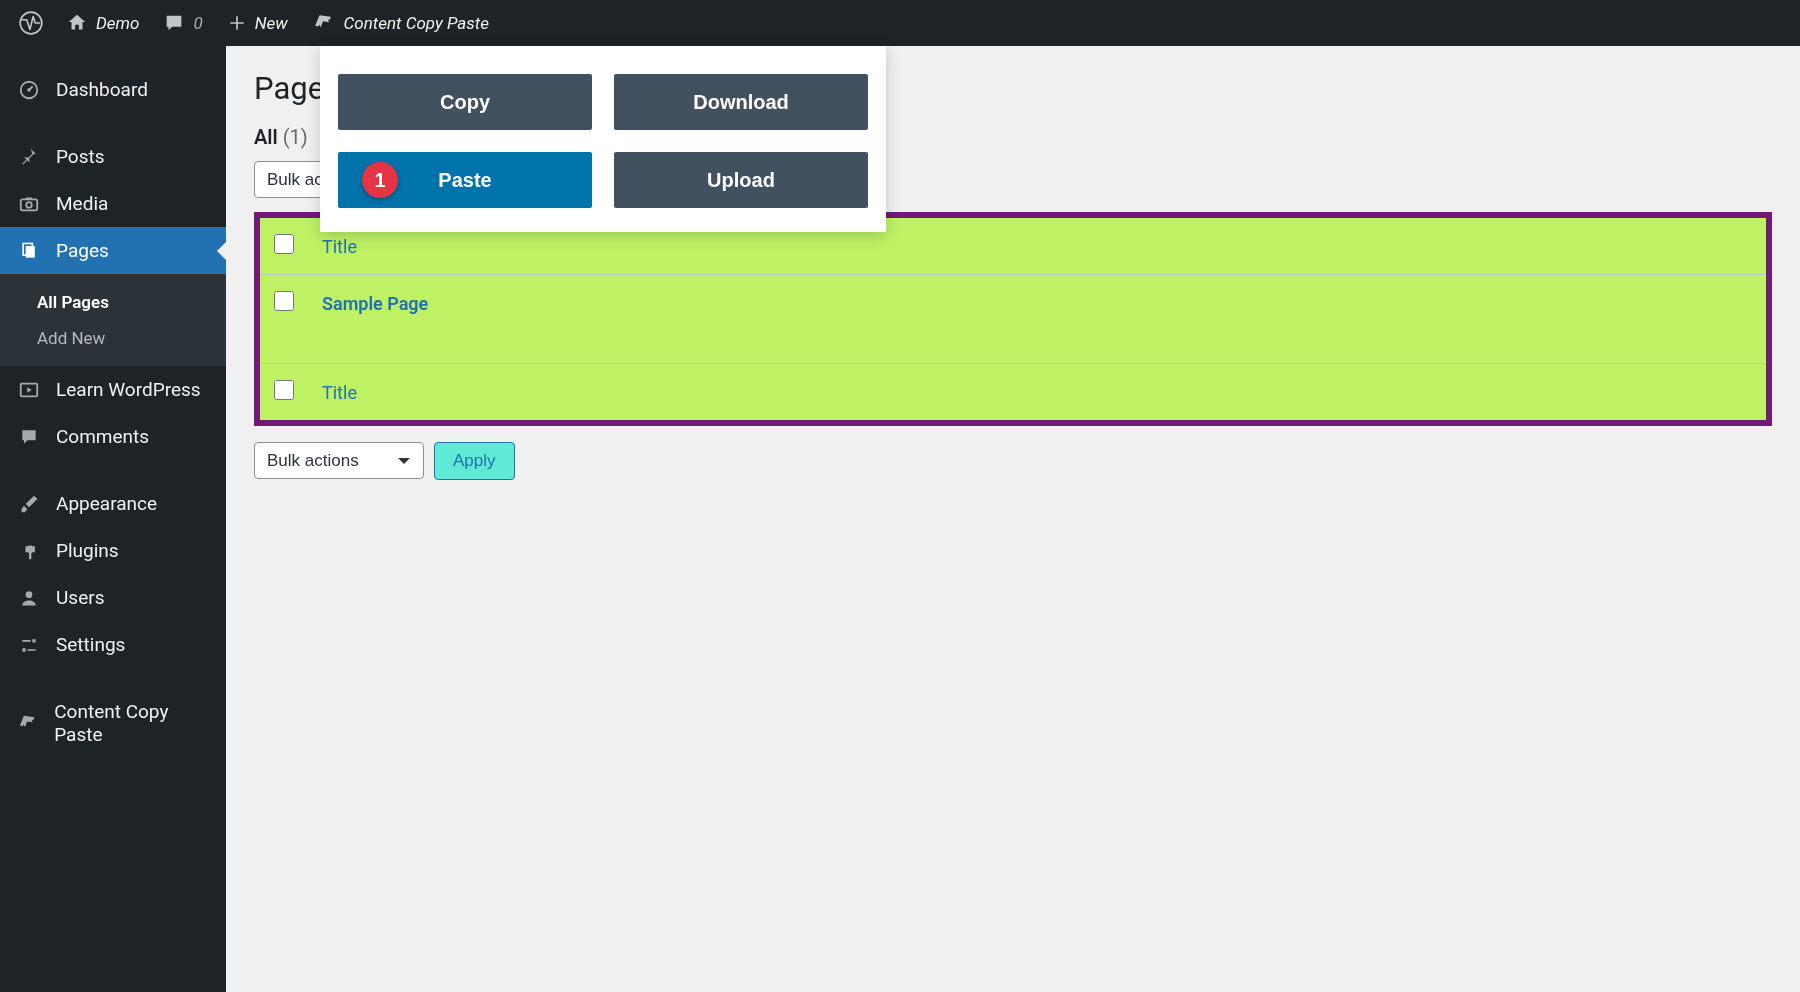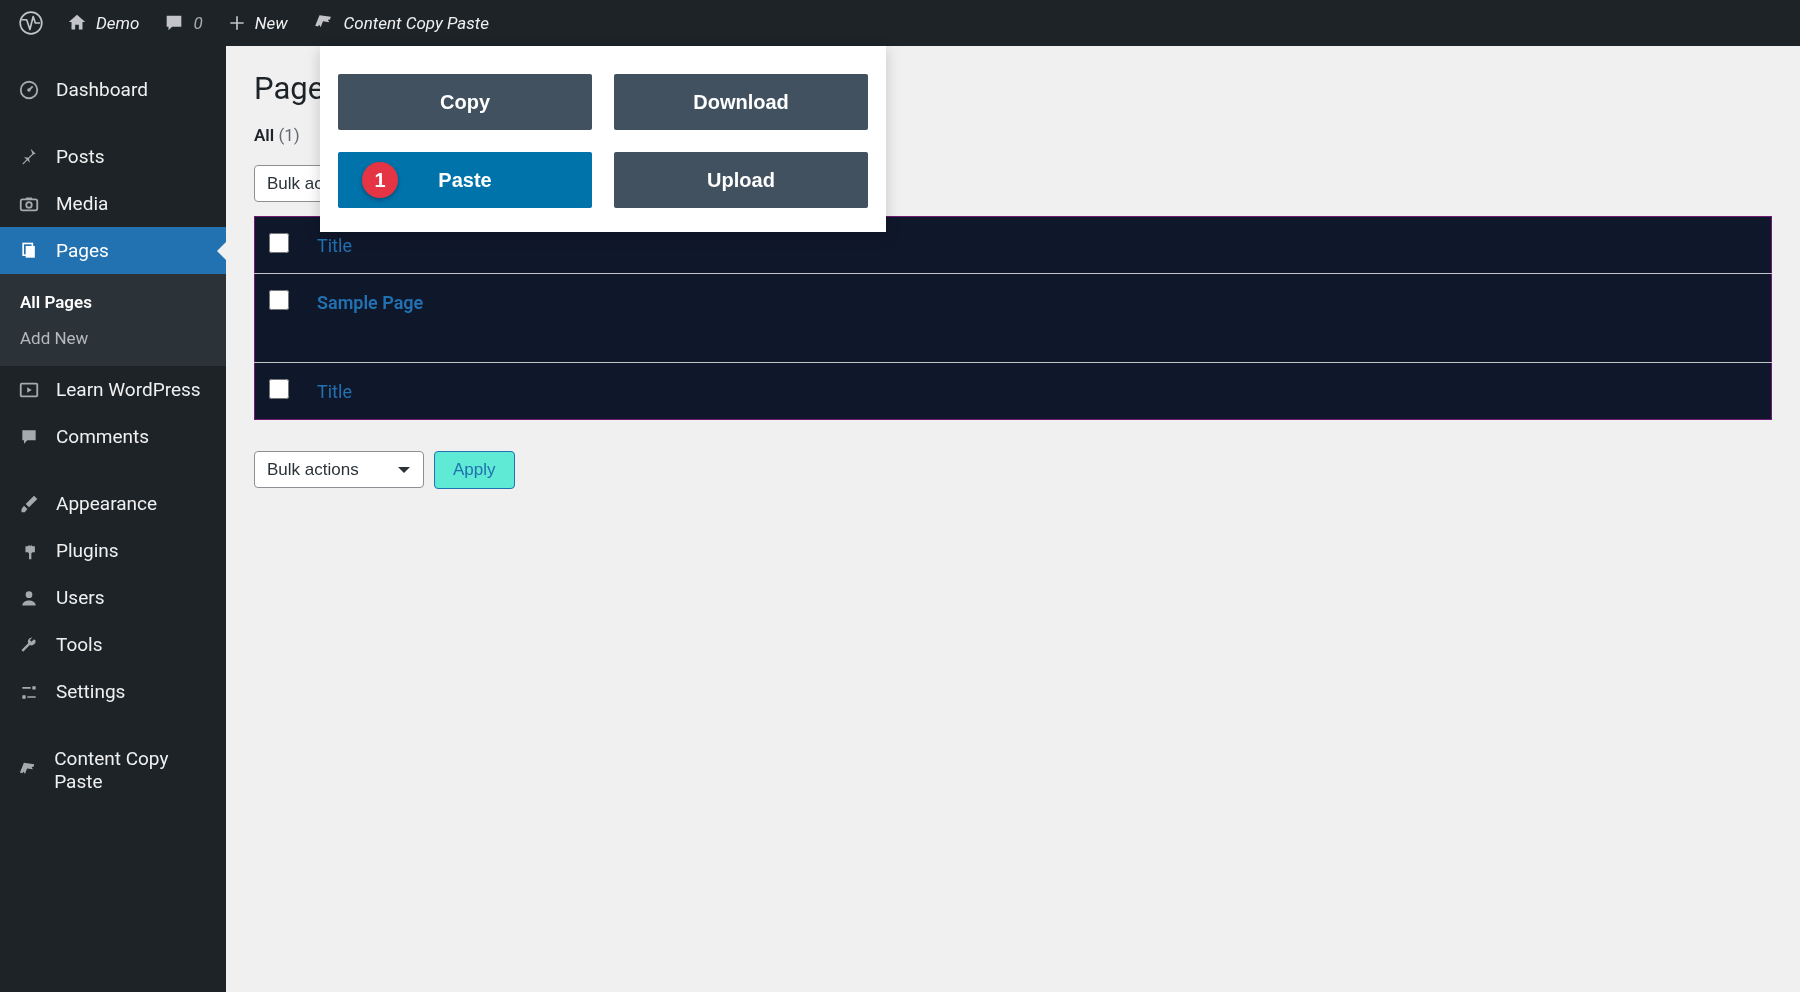--- a/index.html
+++ b/index.html
@@ -13,38 +13,38 @@
 .adminbar .count { color: #a7aaad; font-weight: 400; }
 
 
 .sidebar { position: fixed; top: 46px; left: 0; bottom: 0; width: 226px; background: #1d2327; color: #f0f0f1; padding-top: 20px; }
 .menu-item { display: flex; align-items: center; gap: 14px; padding: 12px 16px; font-size: 19px; color: #f0f0f1; cursor: pointer; }
 .menu-item .ic { width: 26px; display: inline-flex; justify-content: center; color: #a7aaad; }
 .menu-item.current { background: #2271b1; color: #fff; position: relative; }
 .menu-item.current .ic { color: #fff; }
 .menu-item.current::after { content: ""; position: absolute; right: -1px; top: 50%; transform: translateY(-50%); border: 10px solid transparent; border-right-color: #f0f0f1; }
 .submenu { background: #2c3338; padding: 10px 0; }
-.submenu-item { padding: 8px 20px; font-size: 17px; color: #b4b9be; cursor: pointer; }
+.submenu-item { padding: 8px 37px; font-size: 17px; color: #b4b9be; cursor: pointer; }
 .submenu-item.current { color: #fff; font-weight: 600; }
 .menu-sep { height: 20px; }
 
 
 .main { margin-left: 226px; margin-top: 46px; padding: 24px 28px; position: relative; }
 .page-title { font-size: 31px; font-weight: 400; color: #1d2327; }
-.filter-row { margin: 18px 0 20px; font-size: 17px; }
+.filter-row { margin: 18px 0 12px; font-size: 20px; }
 .filter-row .all { font-weight: 600; color: #1d2327; }
 .filter-row .cnt { color: #646970; }
 
 .select-wrap { display: inline-block; position: relative; margin-bottom: 14px; }
 .select-wrap select { appearance: none; background: #fff; border: 1px solid #8c8f94; border-radius: 4px; padding: 8px 40px 8px 12px; font-size: 17px; color: #2c3338; min-width: 170px; cursor: pointer; }
 .select-wrap::after { content: ""; position: absolute; right: 14px; top: 50%; transform: translateY(-50%); border: 6px solid transparent; border-top-color: #2c3338; margin-top: 3px; pointer-events: none; }
 
 .apply-btn { background: #5eead4; border: 1px solid #2271b1; color: #2271b1; border-radius: 4px; padding: 8px 18px; font-size: 17px; cursor: pointer; margin-left: 6px; }
 
-.wp-table { width: 100%; border: 1px solid #701a75; border-collapse: collapse; background: #0f172a; margin-bottom: 31px; }
+.wp-table { width: 100%; border: 6px solid #701a75; border-collapse: collapse; background: #bef264; margin-bottom: 16px; }
 .wp-table th, .wp-table td { text-align: left; padding: 16px 14px; border-bottom: 1px solid #c3c4c7; vertical-align: middle; }
 .wp-table th.cb, .wp-table td.cb { width: 44px; text-align: center; }
 .wp-table th a, .wp-table td a { color: #2271b1; text-decoration: none; font-size: 18px; }
 .wp-table th a { font-weight: 400; }
 .wp-table td a { font-weight: 600; }
 .wp-table input[type=checkbox] { width: 20px; height: 20px; border: 1px solid #8c8f94; border-radius: 4px; }
 .wp-table tbody tr td { padding-bottom: 48px; }
 .wp-table tfoot th { border-bottom: none; }
 
 
@@ -179,28 +179,20 @@
     <span>Plugins</span>
   </div>
   <div class="menu-item">
     <span class="ic">
         <svg width="20" height="20" viewBox="0 0 24 24" fill="currentColor">
           <circle cx="12" cy="8" r="4"></circle>
           <path d="M4 21c0-4 4-6 8-6s8 2 8 6z"></path>
         </svg>
       </span>
     <span>Users</span>
-  </div>
-  <div class="menu-item">
-    <span class="ic">
-        <svg width="20" height="20" viewBox="0 0 24 24" fill="currentColor">
-          <path d="M20 7a5 5 0 01-7 5L5 20l-2-2 8-8a5 5 0 015-7l-3 3 2 2 3-3z"></path>
-        </svg>
-      </span>
-    <span>Tools</span>
   </div>
   <div class="menu-item">
     <span class="ic">
         <svg width="20" height="20" viewBox="0 0 24 24" fill="currentColor">
           <path d="M4 6h10v2H4zM16 5h4v4h-4zM4 16h4v4H4zM10 17h10v2H10z"></path>
         </svg>
       </span>
     <span>Settings</span>
   </div>
   <div class="menu-sep"></div>

